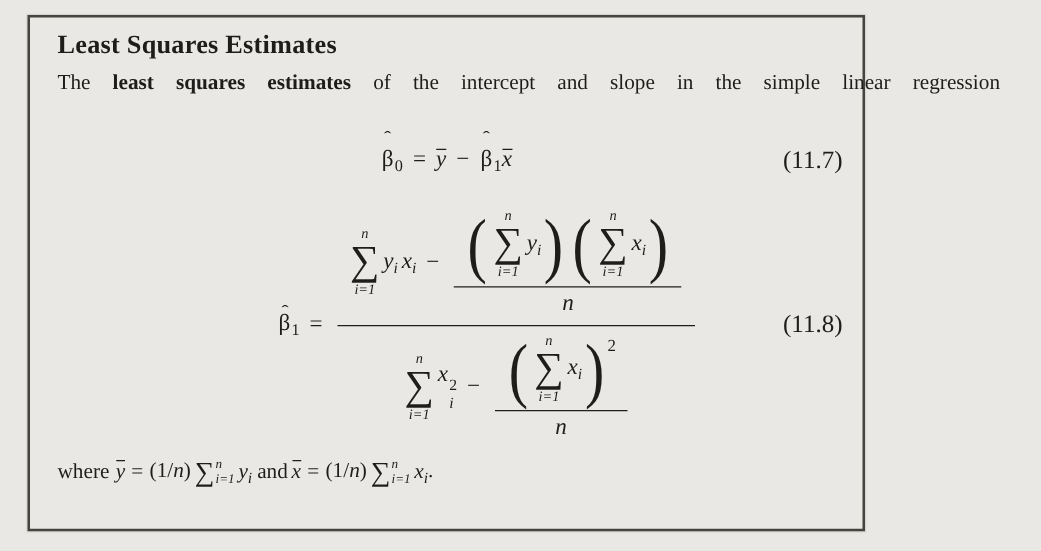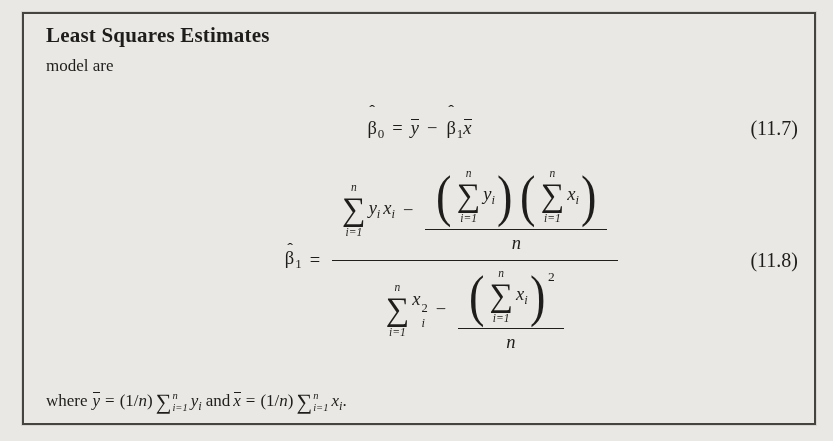--- a/index.html
+++ b/index.html
@@ -6,21 +6,21 @@
   html, body { width:833px; height:441px; }
   body {
     background:#e9e8e4;
     font-family:"Liberation Serif","DejaVu Serif",serif;
     color:#1e1d1b;
     position:relative;
     overflow:hidden;
   }
   .box {
     position:absolute; left:22px; top:12px;
-    width:794px; height:413px;
+    width:670px; height:413px;
     border:2px solid #45443e;
     box-shadow:0 0 0 1px rgba(130,128,120,0.18);
     font-family:Liberation Serif, serif;
   }
   .title {
     position:absolute; left:22px; top:9px;
     font-size:21px; font-weight:bold; letter-spacing:0.2px;
   }
   .intro {
     position:absolute; left:22px; top:40px; width:754px;
@@ -28,21 +28,21 @@
   }
   .intro .l1 { text-align:justify; text-align-last:justify; }
   .eqrow { position:absolute; left:0; right:0; }
   .eqnum {
     position:absolute; right:16px; top:50%;
     transform:translateY(-50%); font-size:20px;
   }
   .eq1row { top:96px; height:36px; line-height:36px; text-align:center; font-size:18.5px; }
   .eq2row { top:134px; height:224px; display:flex; justify-content:center; align-items:center; font-size:18.5px; }
   .eq2m { display:inline-flex; align-items:center; transform:translateX(34px); }
-  .where { position:absolute; left:22px; top:376px; font-size:17px; }
+  .where { position:absolute; left:22px; top:352px; font-size:17px; }
 
   .it { font-style:italic; }
   .v { font-size:18.5px; }
   .rel { margin:0 8px; }
   .ss { font-size:13px; vertical-align:-4px; }
   .ssv { font-size:12.5px; vertical-align:-4px; font-style:italic; }
   .xsp { margin-left:3px; }
   .run { display:inline-block; white-space:nowrap; }
   .lhsgrp { display:inline-block; white-space:nowrap; }
 
@@ -90,21 +90,21 @@
   .wand { margin:15px 3px 0 4px; }
 </style>
 </head>
 <body>
 
 <div class="box">
 
   <div class="title">Least Squares Estimates</div>
 
   <div class="intro">
-    <div class="l2">model are</div>
+    <div class="l1"><span>The </span><b>least squares estimates</b><span> of the intercept and slope in the simple linear regression</span></div>
   </div>
 
   <div class="eqrow eq1row">
     <span class="m"><span class="lhsgrp"><span class="hatbox"><span class="hat">ˆ</span><span class="gk">β</span></span><span class="ss">0</span></span><span class="rel">=</span><span class="ovl it">y</span><span class="rel">−</span><span class="lhsgrp"><span class="hatbox"><span class="hat">ˆ</span><span class="gk">β</span></span><span class="ss">1</span></span><span class="ovl it">x</span></span>
     <span class="eqnum">(11.7)</span>
   </div>
 
   <div class="eqrow eq2row">
     <span class="m eq2m">
       <span class="lhsgrp"><span class="hatbox"><span class="hat">ˆ</span><span class="gk">β</span></span><span class="ss">1</span></span>

